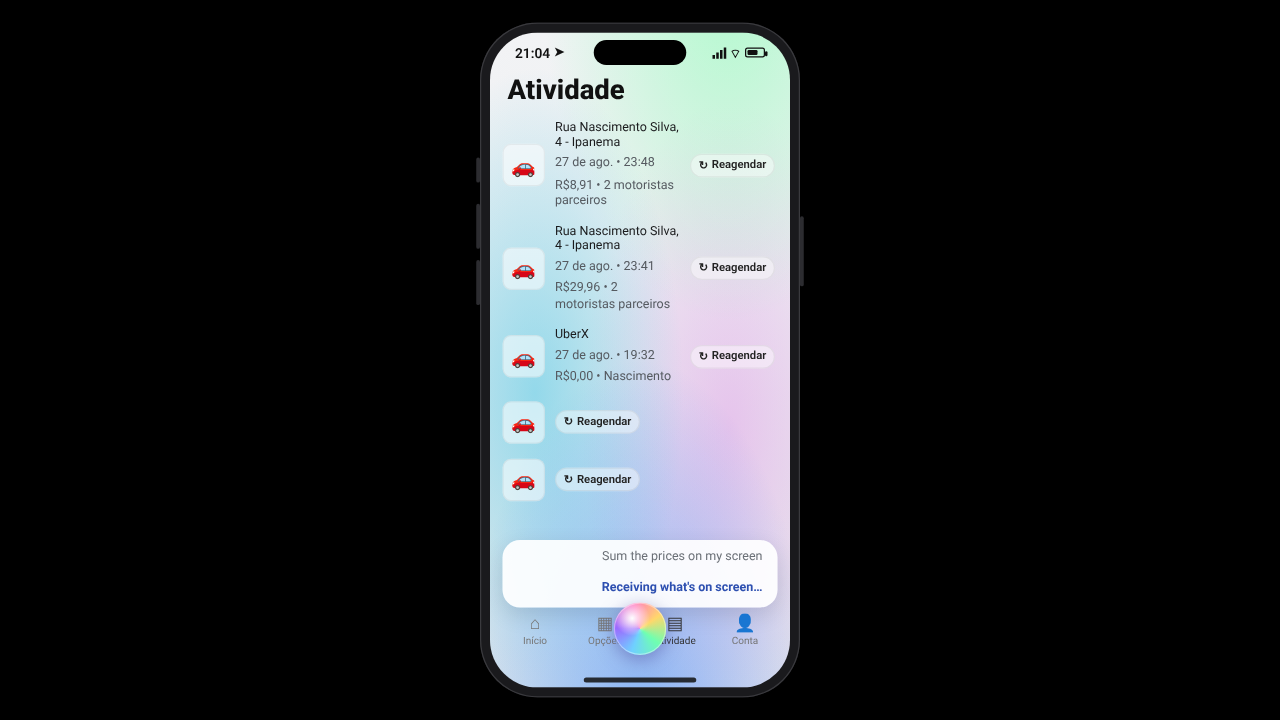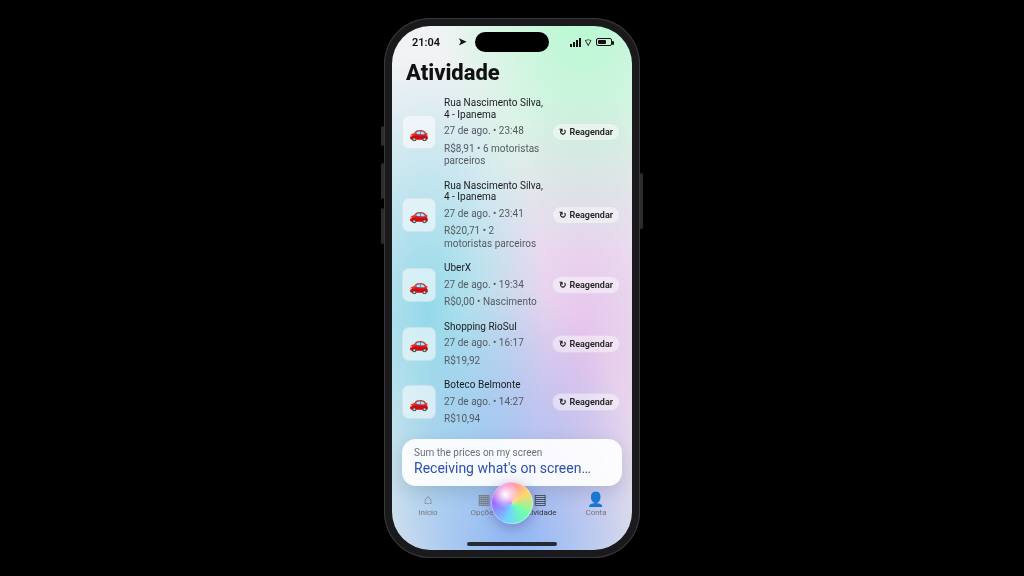--- a/index.html
+++ b/index.html
@@ -54,21 +54,21 @@
     top:6px; left:50%; transform:translateX(-50%);
     width:74px; height:20px; background:#000; border-radius:12px; z-index:10;
   }
 
   
   .status {
     position:absolute; top:6px; left:0; right:0; height:20px;
     display:flex; align-items:center; justify-content:space-between;
     padding:0 20px; font-size:11px; font-weight:600; color:#111; z-index:9;
   }
-  .status .left { display:flex; gap:18px; }
+  .status .left { display:flex; gap:3px; }
   .status .right { display:flex; align-items:center; gap:3px; }
   .sig, .wifi { display:inline-flex; gap:1px; align-items:flex-end; }
   .sig i { width:2px; background:#111; display:inline-block; }
   .sig i:nth-child(1){height:3px} .sig i:nth-child(2){height:5px} .sig i:nth-child(3){height:7px} .sig i:nth-child(4){height:9px}
   .batt { width:16px; height:8px; border:1px solid #111; border-radius:2px; position:relative; }
   .batt::after{ content:""; position:absolute; right:-3px; top:2px; width:2px; height:4px; background:#111; border-radius:1px;}
   .batt i{ position:absolute; left:1px; top:1px; bottom:1px; width:60%; background:#111; border-radius:1px;}
   .loc-arrow { font-size:10px; }
   .wifi-ic { font-size:10px; }
 
@@ -112,23 +112,24 @@
   }
   .rebook .ic { font-size:9px; }
 
   
   .siri-panel {
     margin:6px 10px 0;
     background:rgba(255,255,255,.92);
     border-radius:14px;
     padding:8px 12px 10px;
     box-shadow:0 6px 18px rgba(0,0,0,.12);
+    text-align:right;
   }
   .siri-panel .q { font-size:10px; color:#6b7077; }
-  .siri-panel .s { font-size:14px; color:#2d4fb0; font-weight:400; margin-top:2px; }
+  .siri-panel .s { font-size:10px; color:#2d4fb0; font-weight:700; margin-top:14px; }
 
   
   .tabbar {
     position:relative;
     margin-top:auto;
     height:64px;
     display:flex; align-items:flex-start; justify-content:space-around;
     padding:6px 8px 0;
   }
   .tab {
@@ -190,74 +191,64 @@
     <div class="content">
       <h1 class="header">Atividade</h1>
 
       <div class="list">
 
         <div class="row">
           <div class="thumb">🚗</div>
           <div class="info">
             <div class="title">Rua Nascimento Silva, 4 - Ipanema</div>
             <div class="meta">27 de ago. • 23:48</div>
-            <div class="meta">R$8,91 • 6 motoristas parceiros</div>
+            <div class="meta">R$8,91 • 2 motoristas parceiros</div>
           </div>
           <div class="rebook">
             <span class="ic">↻</span>
             <span>Reagendar</span>
           </div>
         </div>
 
         <div class="row">
           <div class="thumb">🚗</div>
           <div class="info">
             <div class="title">Rua Nascimento Silva, 4 - Ipanema</div>
             <div class="meta">27 de ago. • 23:41</div>
-            <div class="meta">R$20,71 • 2 motoristas parceiros</div>
+            <div class="meta">R$29,96 • 2 motoristas parceiros</div>
           </div>
           <div class="rebook">
             <span class="ic">↻</span>
             <span>Reagendar</span>
           </div>
         </div>
 
         <div class="row">
           <div class="thumb">🚗</div>
           <div class="info">
             <div class="title">UberX</div>
-            <div class="meta">27 de ago. • 19:34</div>
+            <div class="meta">27 de ago. • 19:32</div>
             <div class="meta">R$0,00 • Nascimento</div>
           </div>
           <div class="rebook">
             <span class="ic">↻</span>
             <span>Reagendar</span>
           </div>
         </div>
 
         <div class="row">
           <div class="thumb">🚗</div>
-          <div class="info">
-            <div class="title">Shopping RioSul</div>
-            <div class="meta">27 de ago. • 16:17</div>
-            <div class="meta">R$19,92</div>
-          </div>
-          <div class="rebook">
-            <span class="ic">↻</span>
-            <span>Reagendar</span>
-          </div>
-        </div>
-
-        <div class="row">
-          <div class="thumb">🚗</div>
-          <div class="info">
-            <div class="title">Boteco Belmonte</div>
-            <div class="meta">27 de ago. • 14:27</div>
-            <div class="meta">R$10,94</div>
-          </div>
+          <div class="rebook">
+            <span class="ic">↻</span>
+            <span>Reagendar</span>
+          </div>
+        </div>
+
+        <div class="row">
+          <div class="thumb">🚗</div>
           <div class="rebook">
             <span class="ic">↻</span>
             <span>Reagendar</span>
           </div>
         </div>
 
       </div>
 
       <div class="siri-panel">
         <div class="q">Sum the prices on my screen</div>

